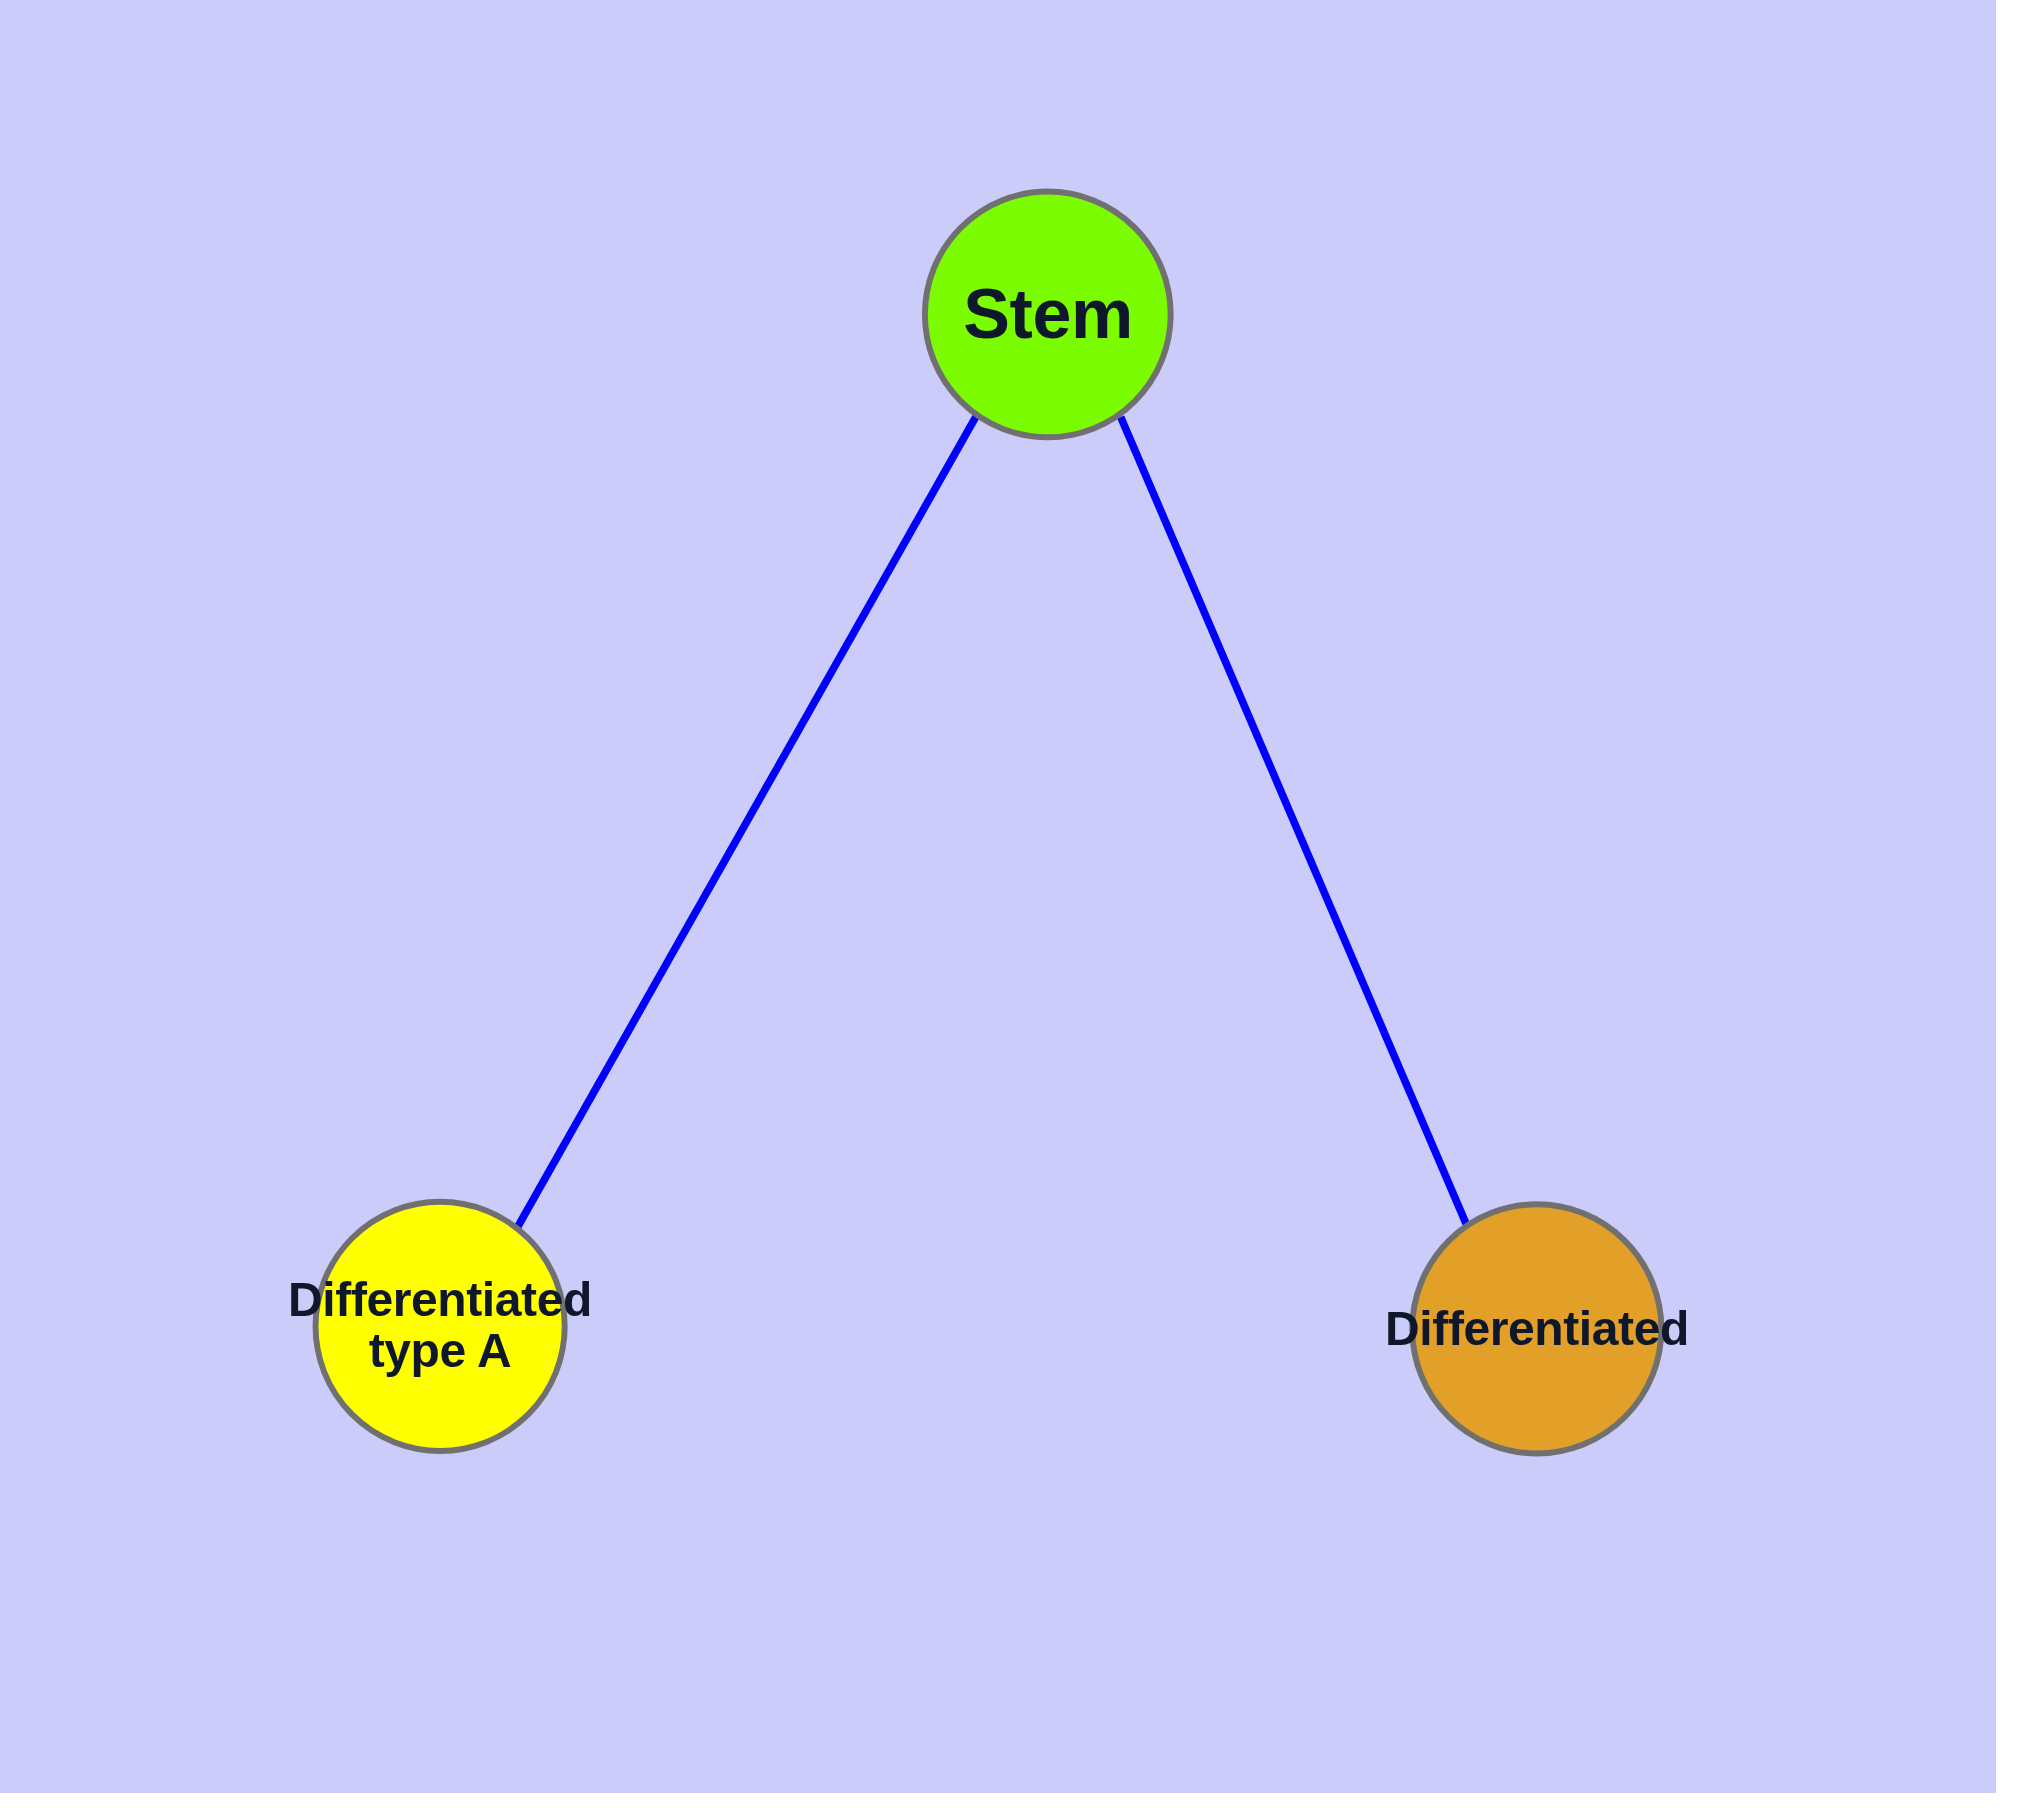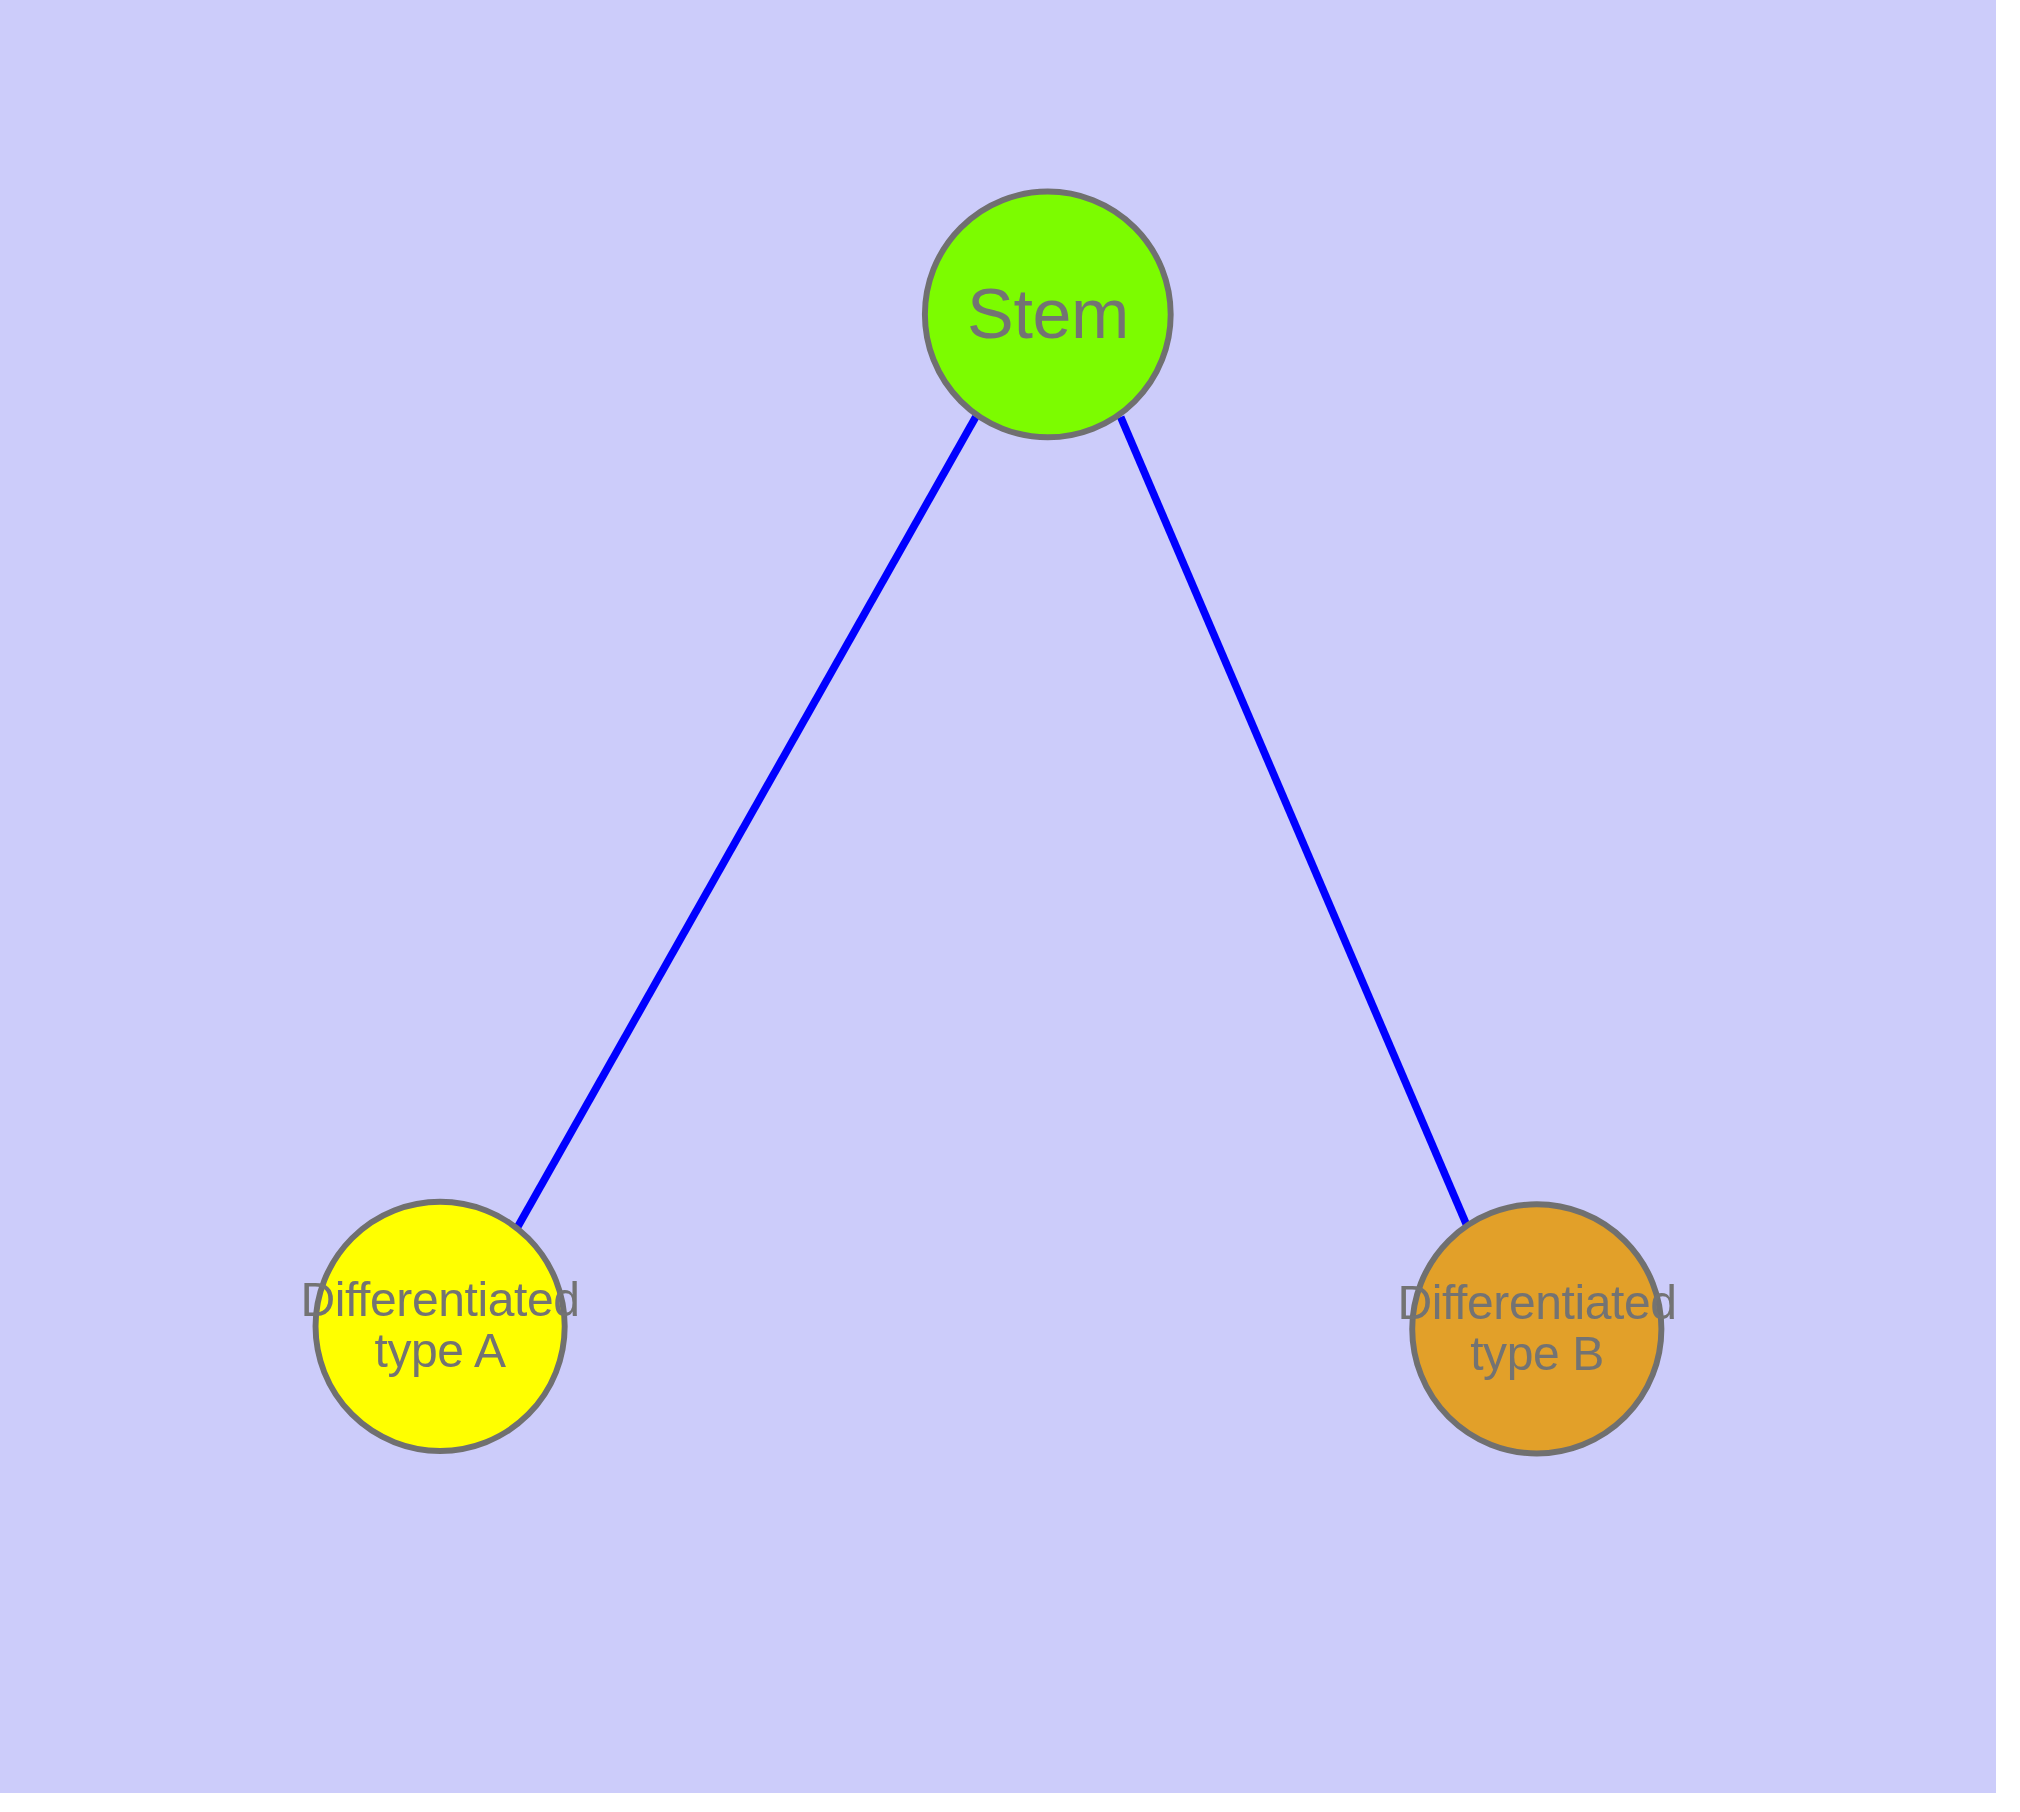--- a/index.html
+++ b/index.html
@@ -26,22 +26,22 @@
   #graph-svg {
     position: absolute;
     left: 0;
     top: 0;
     width: 2021px;
     height: 1812px;
   }
   .node-label {
     position: absolute;
     text-align: center;
-    color: #737373;
-    font-weight: normal;
+    color: #0f172a;
+    font-weight: bold;
     line-height: 1.06;
     white-space: nowrap;
     pointer-events: none;
     transform: translate(-50%, -50%);
   }
   .label-stem {
     font-size: 70px;
     letter-spacing: -0.4px;
   }
   .label-a, .label-b {
@@ -72,17 +72,16 @@
     <div>Stem</div>
   </div>
 
   <div class="node-label label-a" style="left:440px; top:1326px;">
     <div>Differentiated</div>
     <div>type A</div>
   </div>
 
   <div class="node-label label-b" style="left:1537px; top:1329px;">
     <div>Differentiated</div>
-    <div>type B</div>
   </div>
 
 </div>
 
 
 </body></html>

